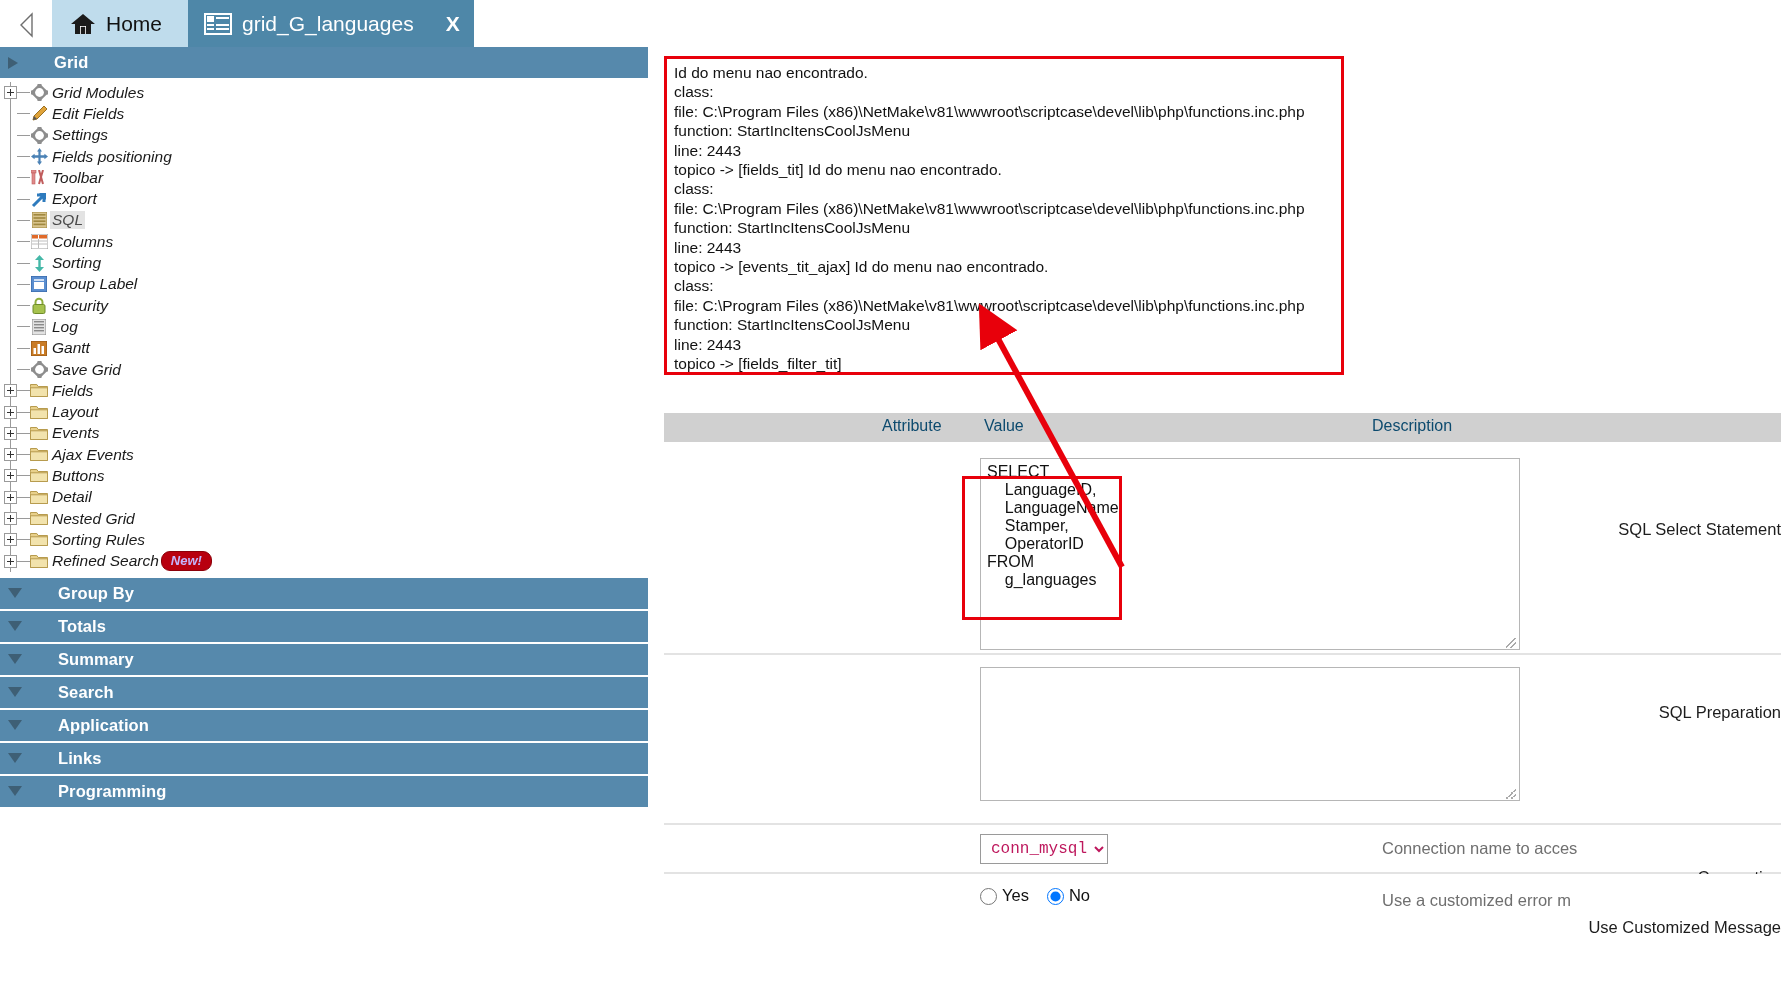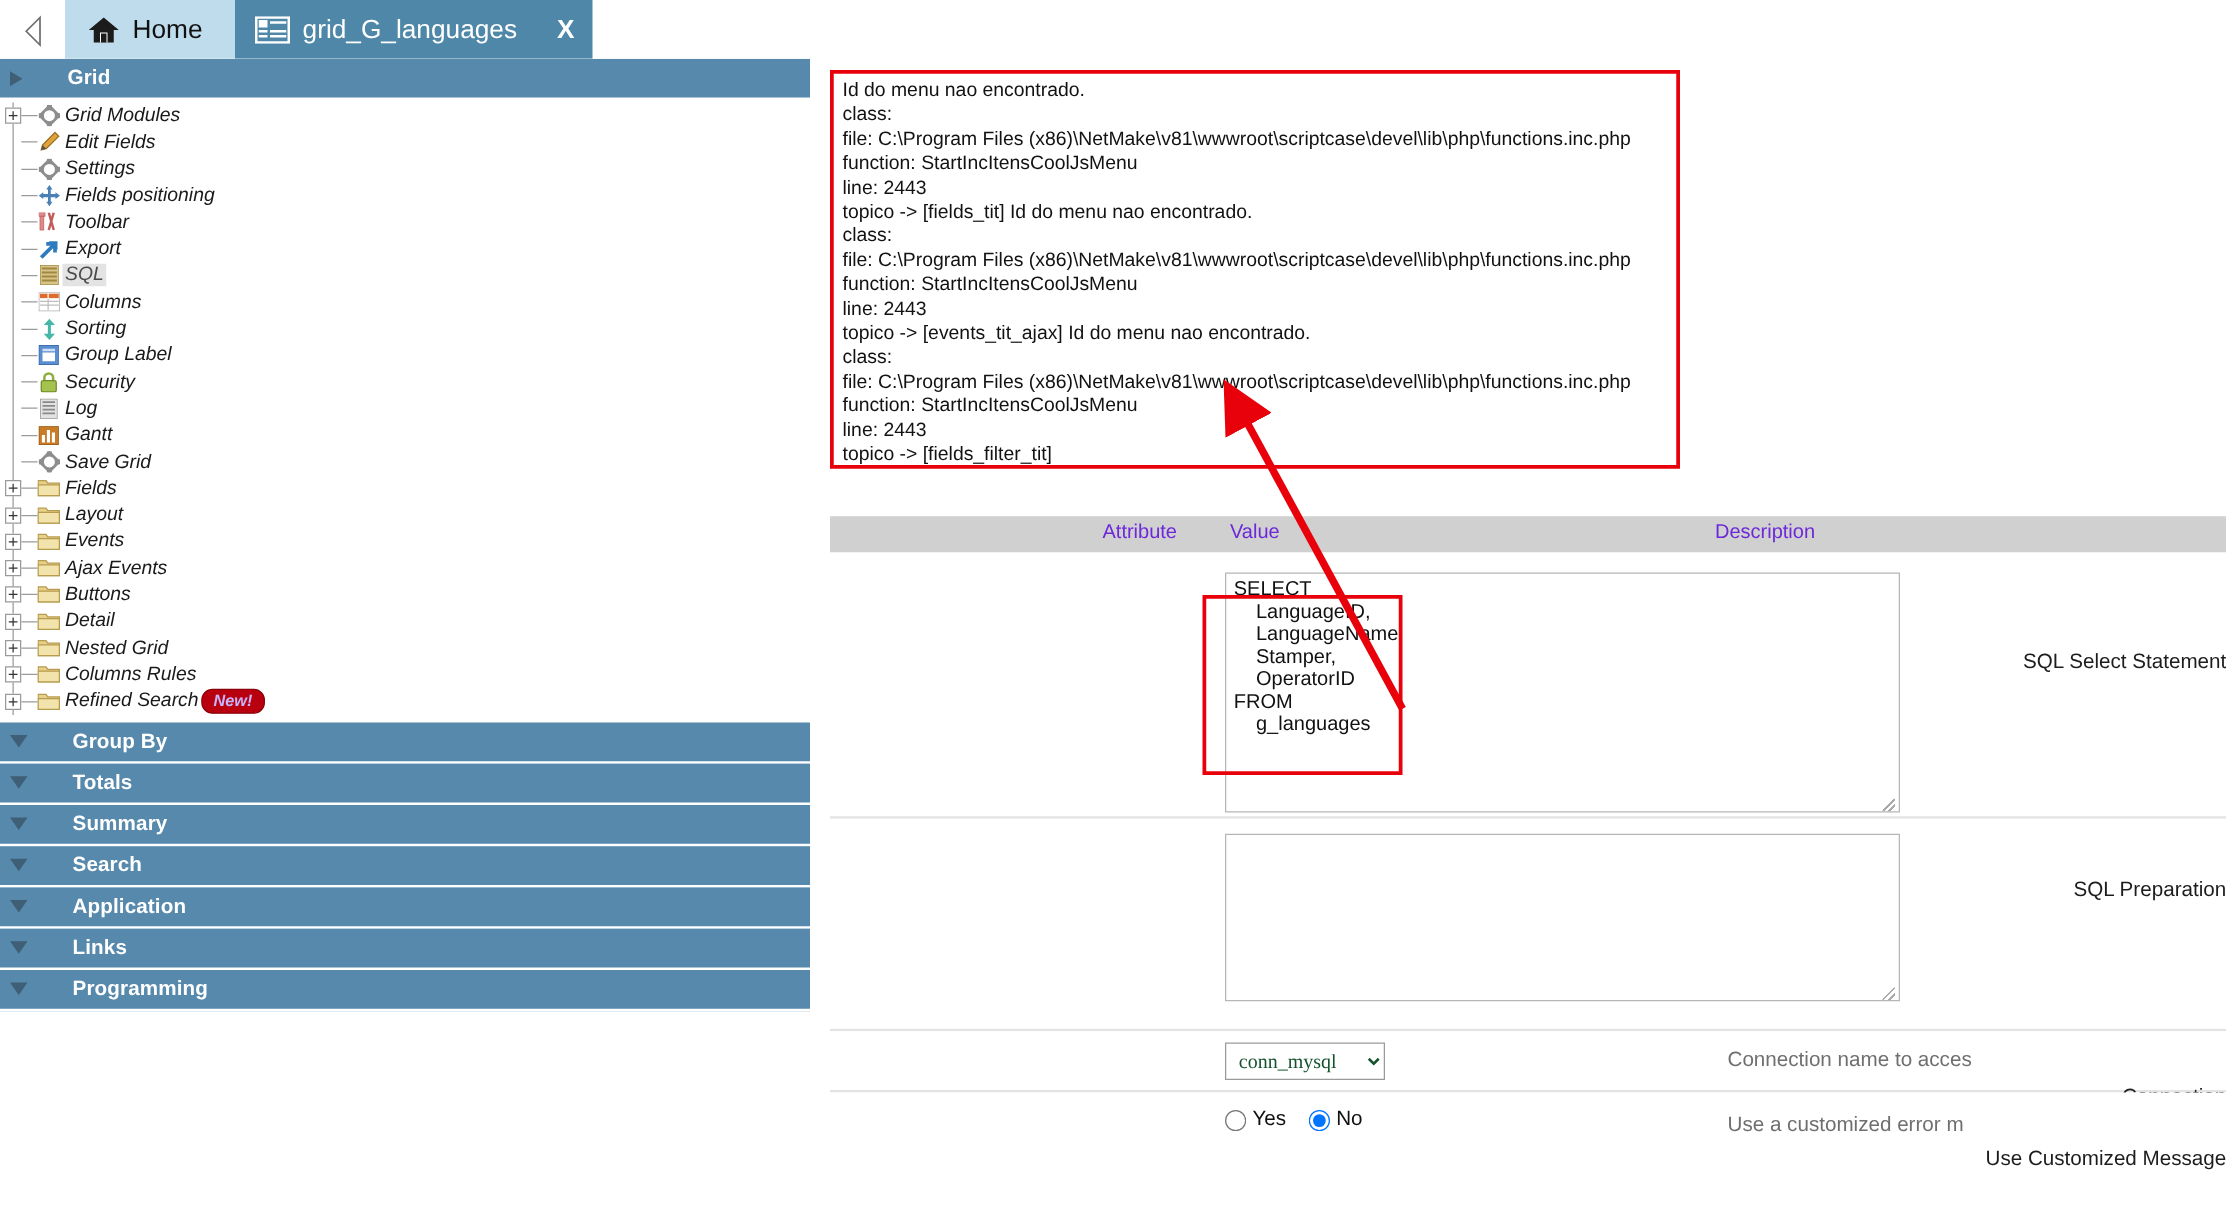--- a/index.html
+++ b/index.html
@@ -162,21 +162,21 @@
     background: #5689ac; color: #fff;
     font-size: 16.5px; font-weight: bold;
     display: flex; align-items: center; padding-left: 10px;
   }
   #sqlsettings-header .arrow { margin-right: 9px; }
 
   #colhdr {
     position: absolute; left: 16px; top: 366px;
     width: 1117px; height: 29px;
     background: #d0d0d0;
-    color: #6d28d9;
+    color: #0c4a6e;
     font-size: 16px;
   }
   #colhdr .attr { position: absolute; left: 218px; top: 4px; }
   #colhdr .val  { position: absolute; left: 320px; top: 4px; }
   #colhdr .desc { position: absolute; left: 708px; top: 4px; }
 
   .formrow {
     position: absolute; left: 16px;
     width: 1117px;
     border-bottom: 2px solid #e3e3e3;
@@ -216,28 +216,28 @@
   #sql-highlight {
     position: absolute;
     left: 314px; top: 429px;
     width: 160px; height: 144px;
     border: 3px solid #e8000b;
     pointer-events: none;
     z-index: 5;
   }
 
   select.conn {
-    font-family: Liberation Serif, serif;
+    font-family: Liberation Mono, monospace;
     font-size: 16px;
     height: 30px;
     width: 128px;
     border: 1px solid #9a9a9a;
     background: #fff;
     padding-left: 6px;
-    color: #14532d;
+    color: #be185d;
   }
 
   .radio-group { display: flex; align-items: center; gap: 6px; font-size: 16.5px; color:#111; }
   .radio-group .ritem { display:flex; align-items:flex-end; gap:5px; margin-right: 12px; }
   input[type=radio] { width: 17px; height: 17px; margin:0; }
 </style>
 </head>
 <body>
 
 <div id="tabbar">
@@ -556,21 +556,21 @@
         </div>
         <div class="tree-row">
           <span class="tnode"></span>
           <span class="tline"></span>
           <span class="ticon">
             <svg width="18" height="15" viewBox="0 0 18 15">
               <path d="M0.5 3.5 V13.5 H17.5 V3.5 H8.2 L6.8 1.5 H0.5 Z" fill="#e8d08a" stroke="#b79b4e"></path>
               <path d="M0.5 4.8 H17.5 V13.5 H0.5 Z" fill="#f2e3ad" stroke="#b79b4e"></path>
             </svg>
           </span>
-          <span class="tlabel">Columns Rules</span>
+          <span class="tlabel">Sorting Rules</span>
         </div>
         <div class="tree-row">
           <span class="tnode"></span>
           <span class="tline"></span>
           <span class="ticon">
             <svg width="18" height="15" viewBox="0 0 18 15">
               <path d="M0.5 3.5 V13.5 H17.5 V3.5 H8.2 L6.8 1.5 H0.5 Z" fill="#e8d08a" stroke="#b79b4e"></path>
               <path d="M0.5 4.8 H17.5 V13.5 H0.5 Z" fill="#f2e3ad" stroke="#b79b4e"></path>
             </svg>
           </span>

